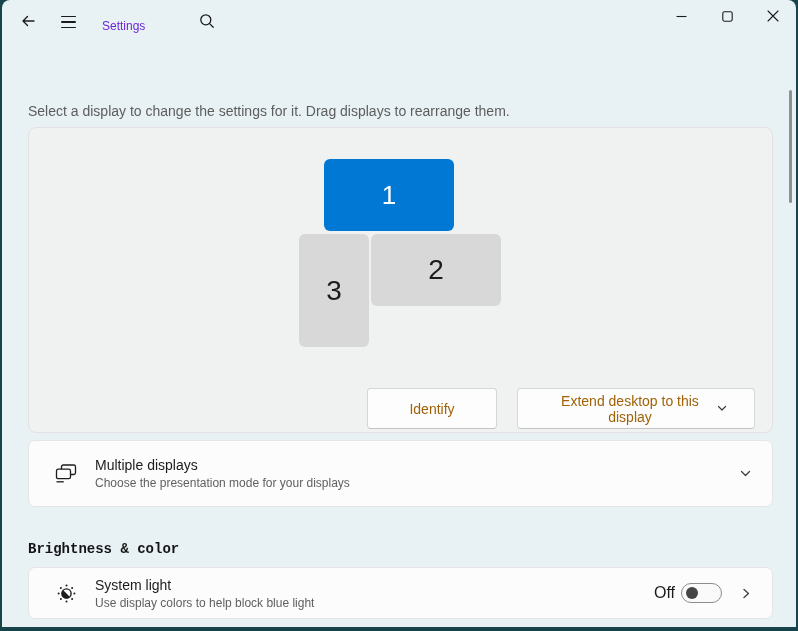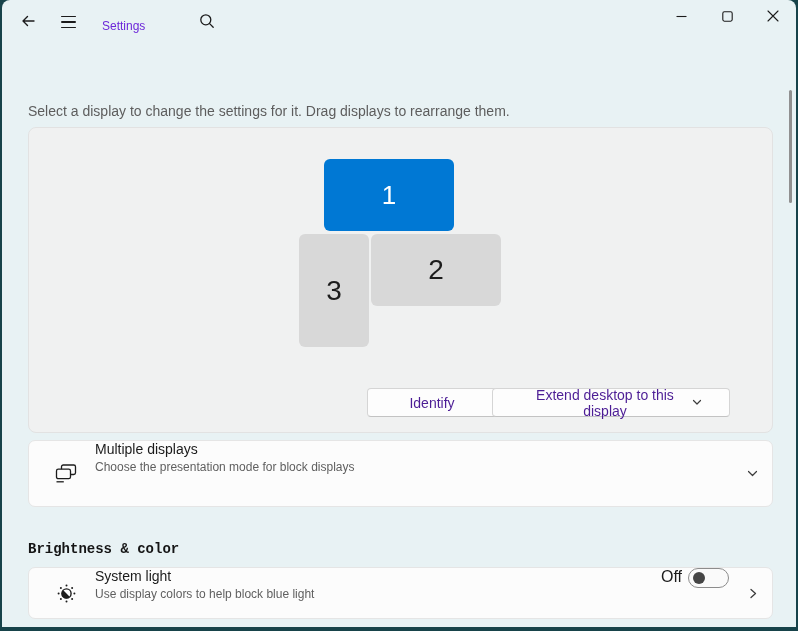--- a/index.html
+++ b/index.html
@@ -53,30 +53,30 @@
   }
   .monitor {
     position:absolute; display:flex; align-items:center; justify-content:center;
     border-radius:6px; font-size:28px; color:#1c1c1c; cursor:pointer; user-select:none;
   }
   .monitor-1 { left:295px; top:31px; width:130px; height:72px; background:#0078d4; color:#ffffff; font-size:26px; }
   .monitor-3 { left:270px; top:106px; width:70px; height:113px; background:#d8d8d8; }
   .monitor-2 { left:342px; top:106px; width:130px; height:72px; background:#d8d8d8; }
 
   .btn {
-    position:absolute; height:29px; background:#fdfdfd;
+    position:absolute; height:41px; background:#fdfdfd;
     border:1px solid #d5d5d5; border-bottom-color:#c3c3c3; border-radius:4px;
-    font-size:14px; color:#4c1d95; cursor:pointer;
+    font-size:14px; color:#a16207; cursor:pointer;
     display:flex; align-items:center; justify-content:center;
     font-family:"Liberation Sans","DejaVu Sans",sans-serif;
   }
   .identify { left:338px; top:260px; width:130px; }
-  .dropdown { left:463px; top:260px; width:238px; justify-content:space-between; padding:0 26px; }
-
-  .row-card { display:flex; padding:0 13px 0 24px; }
+  .dropdown { left:488px; top:260px; width:238px; justify-content:space-between; padding:0 26px; }
+
+  .row-card { display:flex; align-items:center; padding:0 20px 0 24px; }
   .md-row { top:440px; height:67px; cursor:pointer; }
   .nl-row { top:567px; height:52px; cursor:pointer; }
   .row-icon { width:26px; display:flex; align-items:center; justify-content:center; flex:0 0 auto; }
   .row-text { margin-left:16px; flex:1 1 auto; }
   .row-title { font-size:14px; color:#1b1b1b; }
   .row-subtitle { font-size:12px; color:#5f5f5f; margin-top:3px; }
   .section-header { position:absolute; left:26px; top:541px; font-size:14px; font-weight:700; color:#151515;font-family:Liberation Mono, monospace; }
 
   .toggle-label { font-size:16px; color:#1b1b1b; margin-right:6px; }
   .toggle {
@@ -168,21 +168,21 @@
   <div class="card row-card md-row">
     <span class="row-icon">
       <svg width="24" height="21" viewBox="0 0 24 21">
         <rect x="7.5" y="2" width="14" height="9.5" rx="1.8" fill="none" stroke="#1c1c1c" stroke-width="1.3"></rect>
         <rect x="2.5" y="6.2" width="14" height="9.5" rx="1.8" fill="#fcfcfc" stroke="#1c1c1c" stroke-width="1.3"></rect>
         <line x1="2.5" y1="18.8" x2="9.8" y2="18.8" stroke="#1c1c1c" stroke-width="1.3"></line>
       </svg>
     </span>
     <span class="row-text">
       <div class="row-title">Multiple displays</div>
-      <div class="row-subtitle">Choose the presentation mode for block displays</div>
+      <div class="row-subtitle">Choose the presentation mode for your displays</div>
     </span>
     <span class="md-chevron">
       <svg width="13" height="13" viewBox="0 0 13 13">
           <path d="M2.5 4.5 L6.5 8.5 L10.5 4.5" fill="none" stroke="#3c3c3c" stroke-width="1.2" stroke-linecap="round" stroke-linejoin="round"></path>
         </svg>
     </span>
   </div>
 
   <div class="section-header">Brightness &amp; color</div>
 

